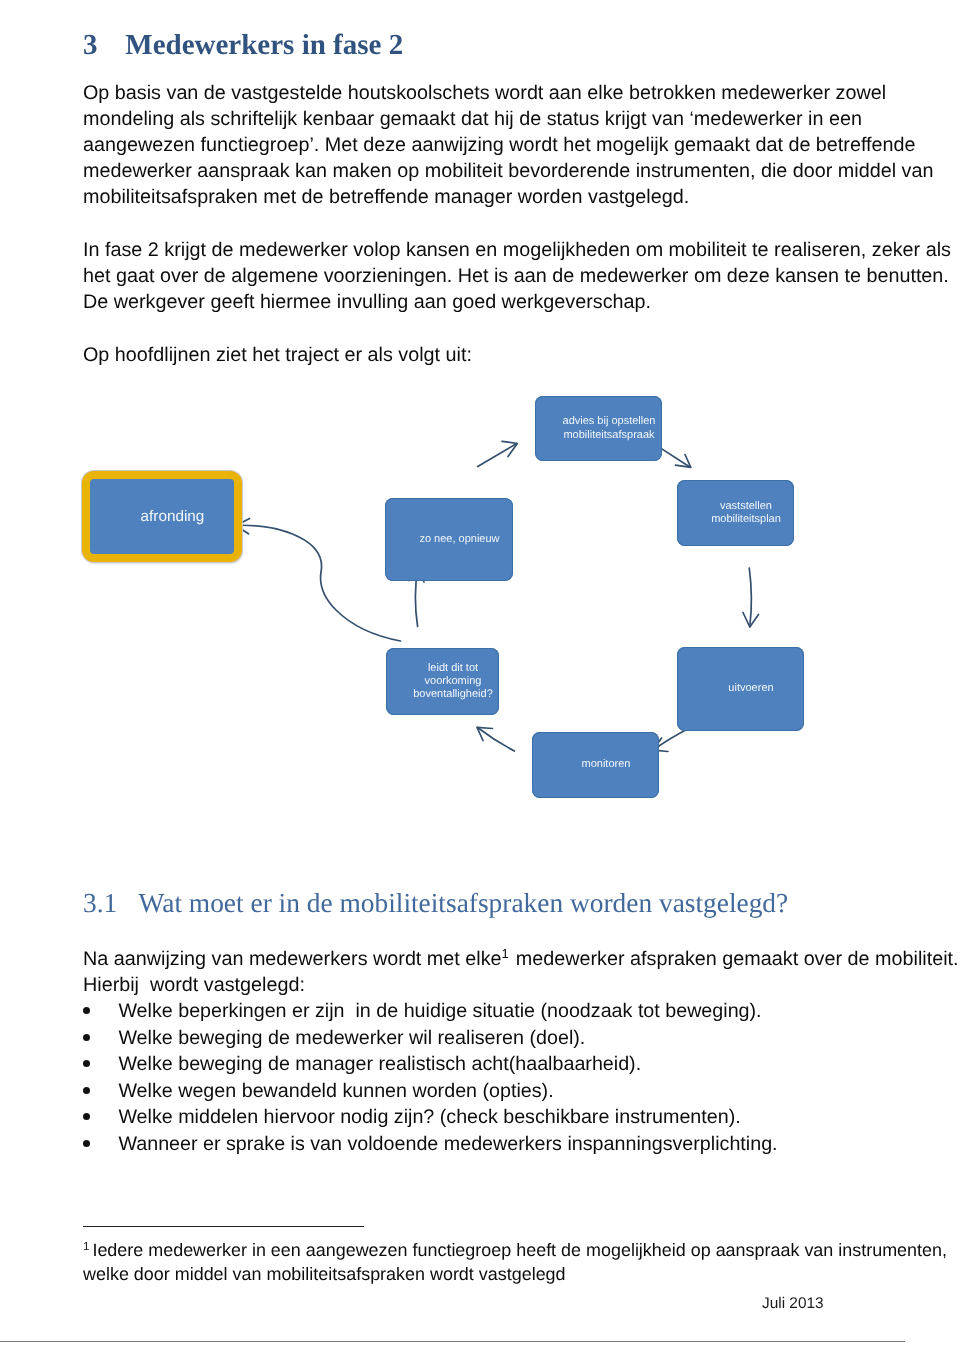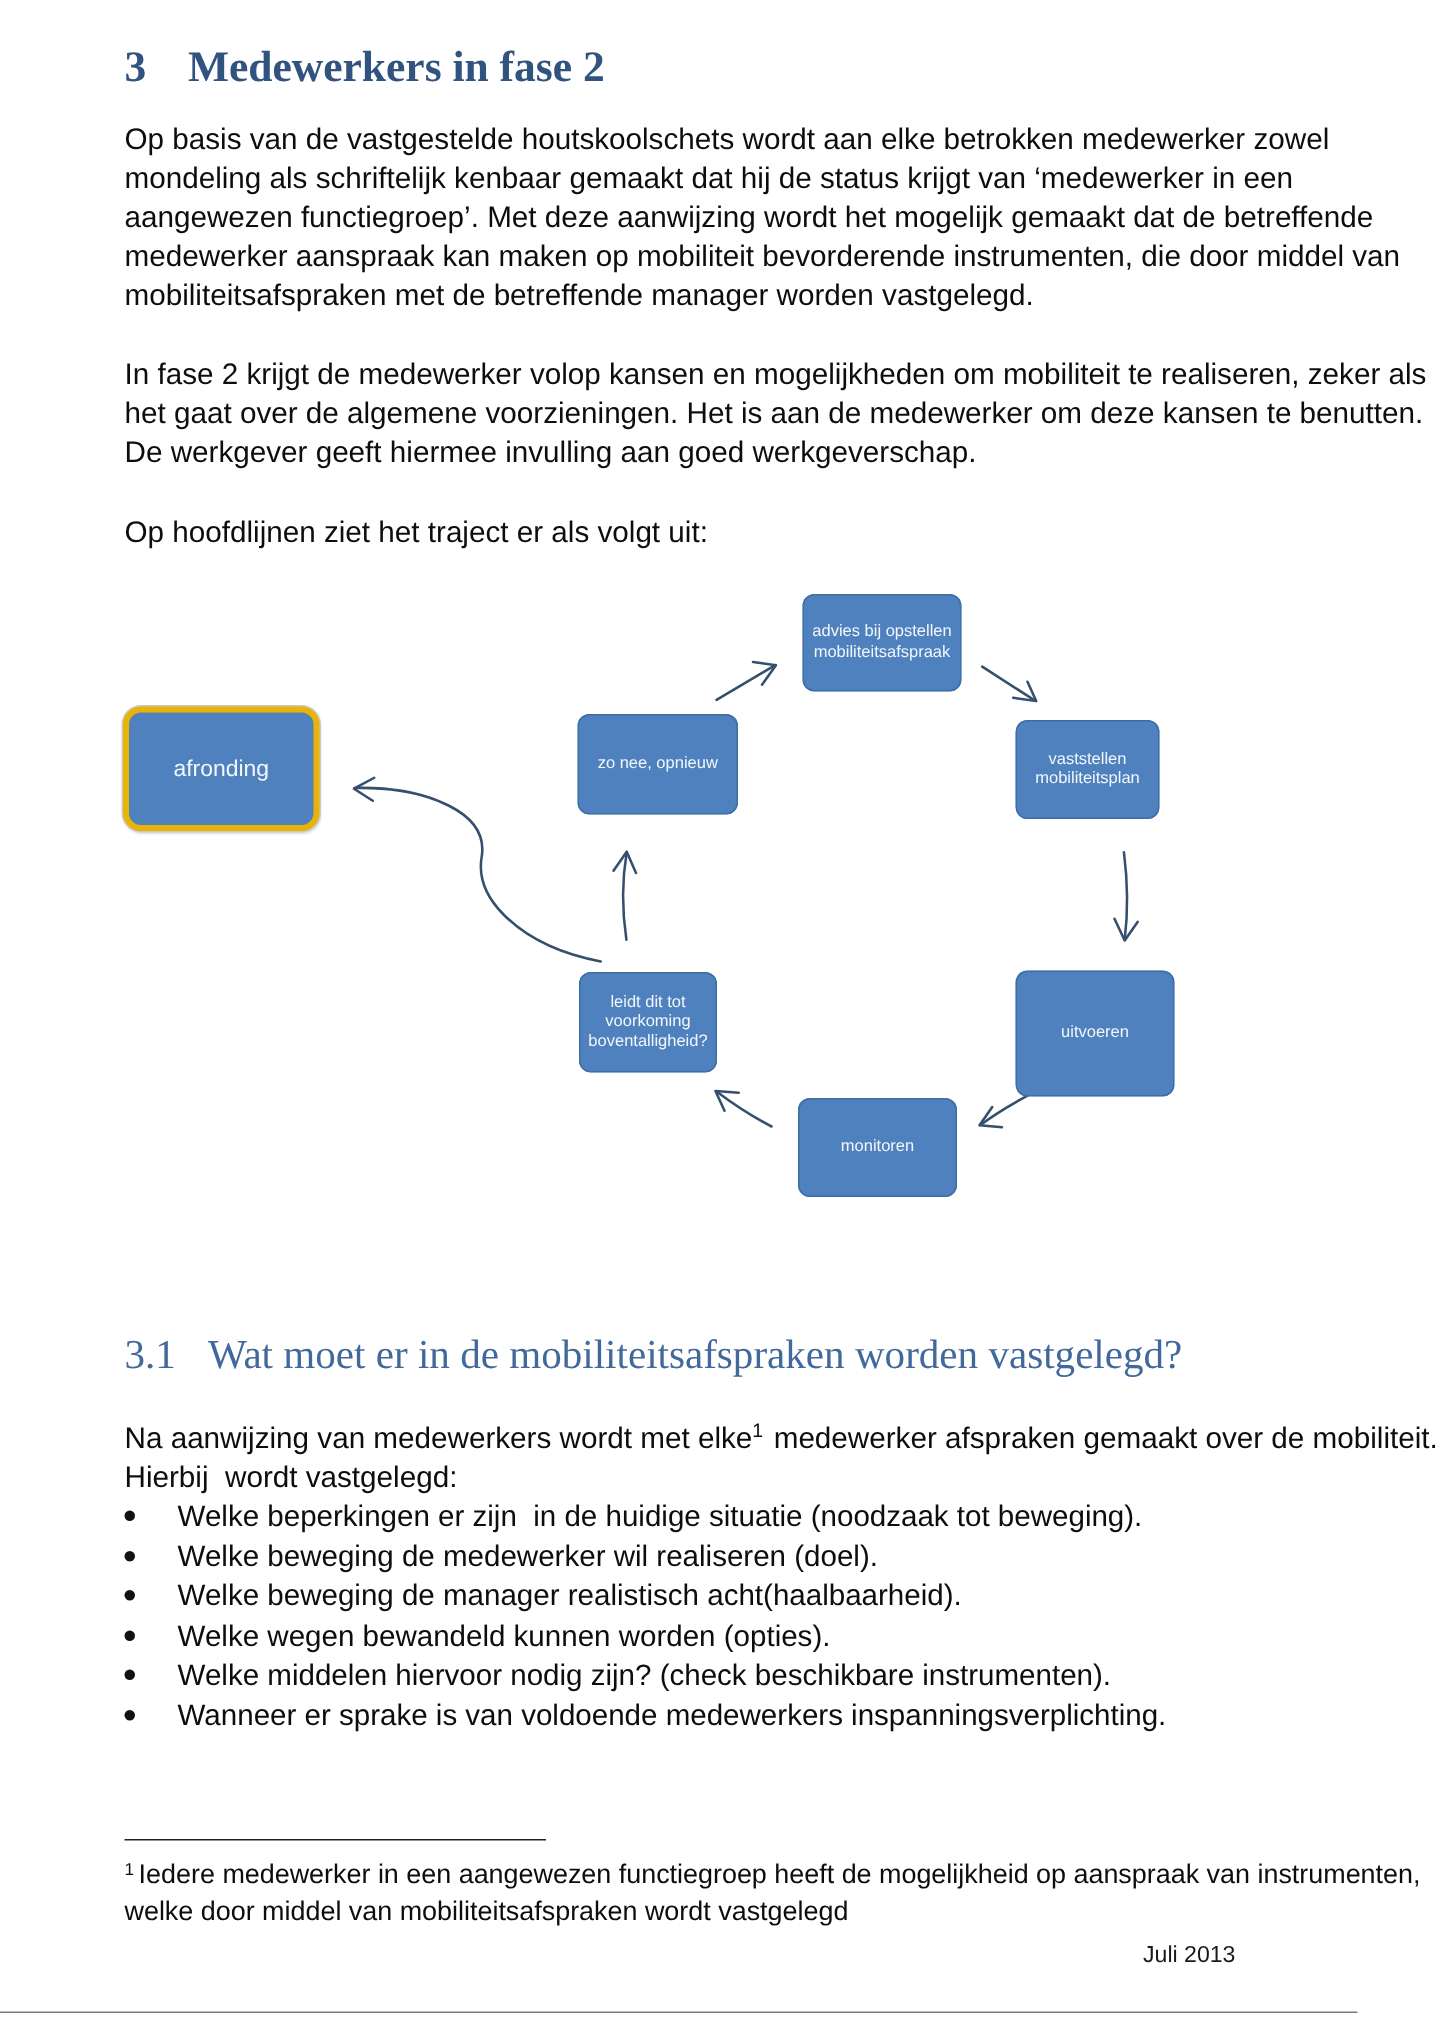--- a/index.html
+++ b/index.html
@@ -36,22 +36,22 @@
   .fn .sup{font-size:11.5px;vertical-align:5.5px;letter-spacing:3px;}
 
   .foot-rule{position:absolute;left:0px;top:1317px;width:905px;height:0;border-top:1px solid #7a7a7a;}
   .pgnum{position:absolute;left:5px;top:1323px;font-size:21.5px;line-height:21.5px;color:#9e3f4e;}
   .fdate{position:absolute;left:762px;top:1272px;font-size:15.4px;line-height:15.4px;color:#1a1a1a;text-align:center;}
 
   .diagram{position:absolute;left:0;top:0;width:960px;height:1346px;}
   .node{position:absolute;background:#4e81bd;border-radius:8px;color:#f2f7fc;
         font-size:11px;line-height:13.3px;display:flex;align-items:center;
         justify-content:center;text-align:center;white-space:pre-line;
-        box-shadow:inset 0 0 0 1px #3c6fa5;}
-  .node.ring{border:4px solid #eab308;border-radius:12px;
+        box-shadow:inset 0 0 0 1px #3c6fa5;padding-left:21px;}
+  .node.ring{border:8px solid #eab308;border-radius:12px;
              box-shadow:0 0 0 1px #c9c9c9, 1px 1.5px 1.5px rgba(0,0,0,.13);
              font-size:15.3px;}
   svg.arrows{position:absolute;left:0;top:0;width:960px;height:1346px;overflow:visible;}
 </style>
 </head>
 <body>
 
 <div class="page">
 
   <h1 class="h1"><span class="num">3</span><span>Medewerkers in fase 2</span></h1>
@@ -90,21 +90,21 @@
     </svg>
     <div class="node" style="left:535px;top:372px;width:106px;height:65px;"><span>advies bij opstellen
 mobiliteitsafspraak</span></div>
     <div class="node" style="left:677px;top:456px;width:96px;height:66px;"><span>vaststellen
 mobiliteitsplan</span></div>
     <div class="node" style="left:677px;top:623px;width:106px;height:84px;"><span>uitvoeren</span></div>
     <div class="node" style="left:532px;top:708px;width:106px;height:66px;"><span>monitoren</span></div>
     <div class="node" style="left:386px;top:624px;width:92px;height:67px;"><span>leidt dit tot
 voorkoming
 boventalligheid?</span></div>
-    <div class="node" style="left:385px;top:452px;width:107px;height:67px;"><span>zo nee, opnieuw</span></div>
+    <div class="node" style="left:385px;top:474px;width:107px;height:83px;"><span>zo nee, opnieuw</span></div>
     <div class="node ring" style="left:82px;top:447px;width:123px;height:75px;"><span>afronding</span></div>
   </div>
 
   <h2 class="h2"><span class="num">3.1</span><span>Wat moet er in de mobiliteitsafspraken worden vastgelegd?</span></h2>
 
   <div class="tb p4"><div><span>Na aanwijzing van medewerkers wordt met elke</span><span class="sup">1</span><span> medewerker afspraken gemaakt over de mobiliteit.</span></div><div>Hierbij  wordt vastgelegd:</div></div>
 
   <ul class="bullets" style="list-style:none;margin:0;padding:0;">
     <li class="bl"><span class="dot"><i class="dot-txt">•</i></span><span class="txt">Welke beperkingen er zijn  in de huidige situatie (noodzaak tot beweging).</span></li>
     <li class="bl"><span class="dot"><i class="dot-txt">•</i></span><span class="txt">Welke beweging de medewerker wil realiseren (doel).</span></li>

